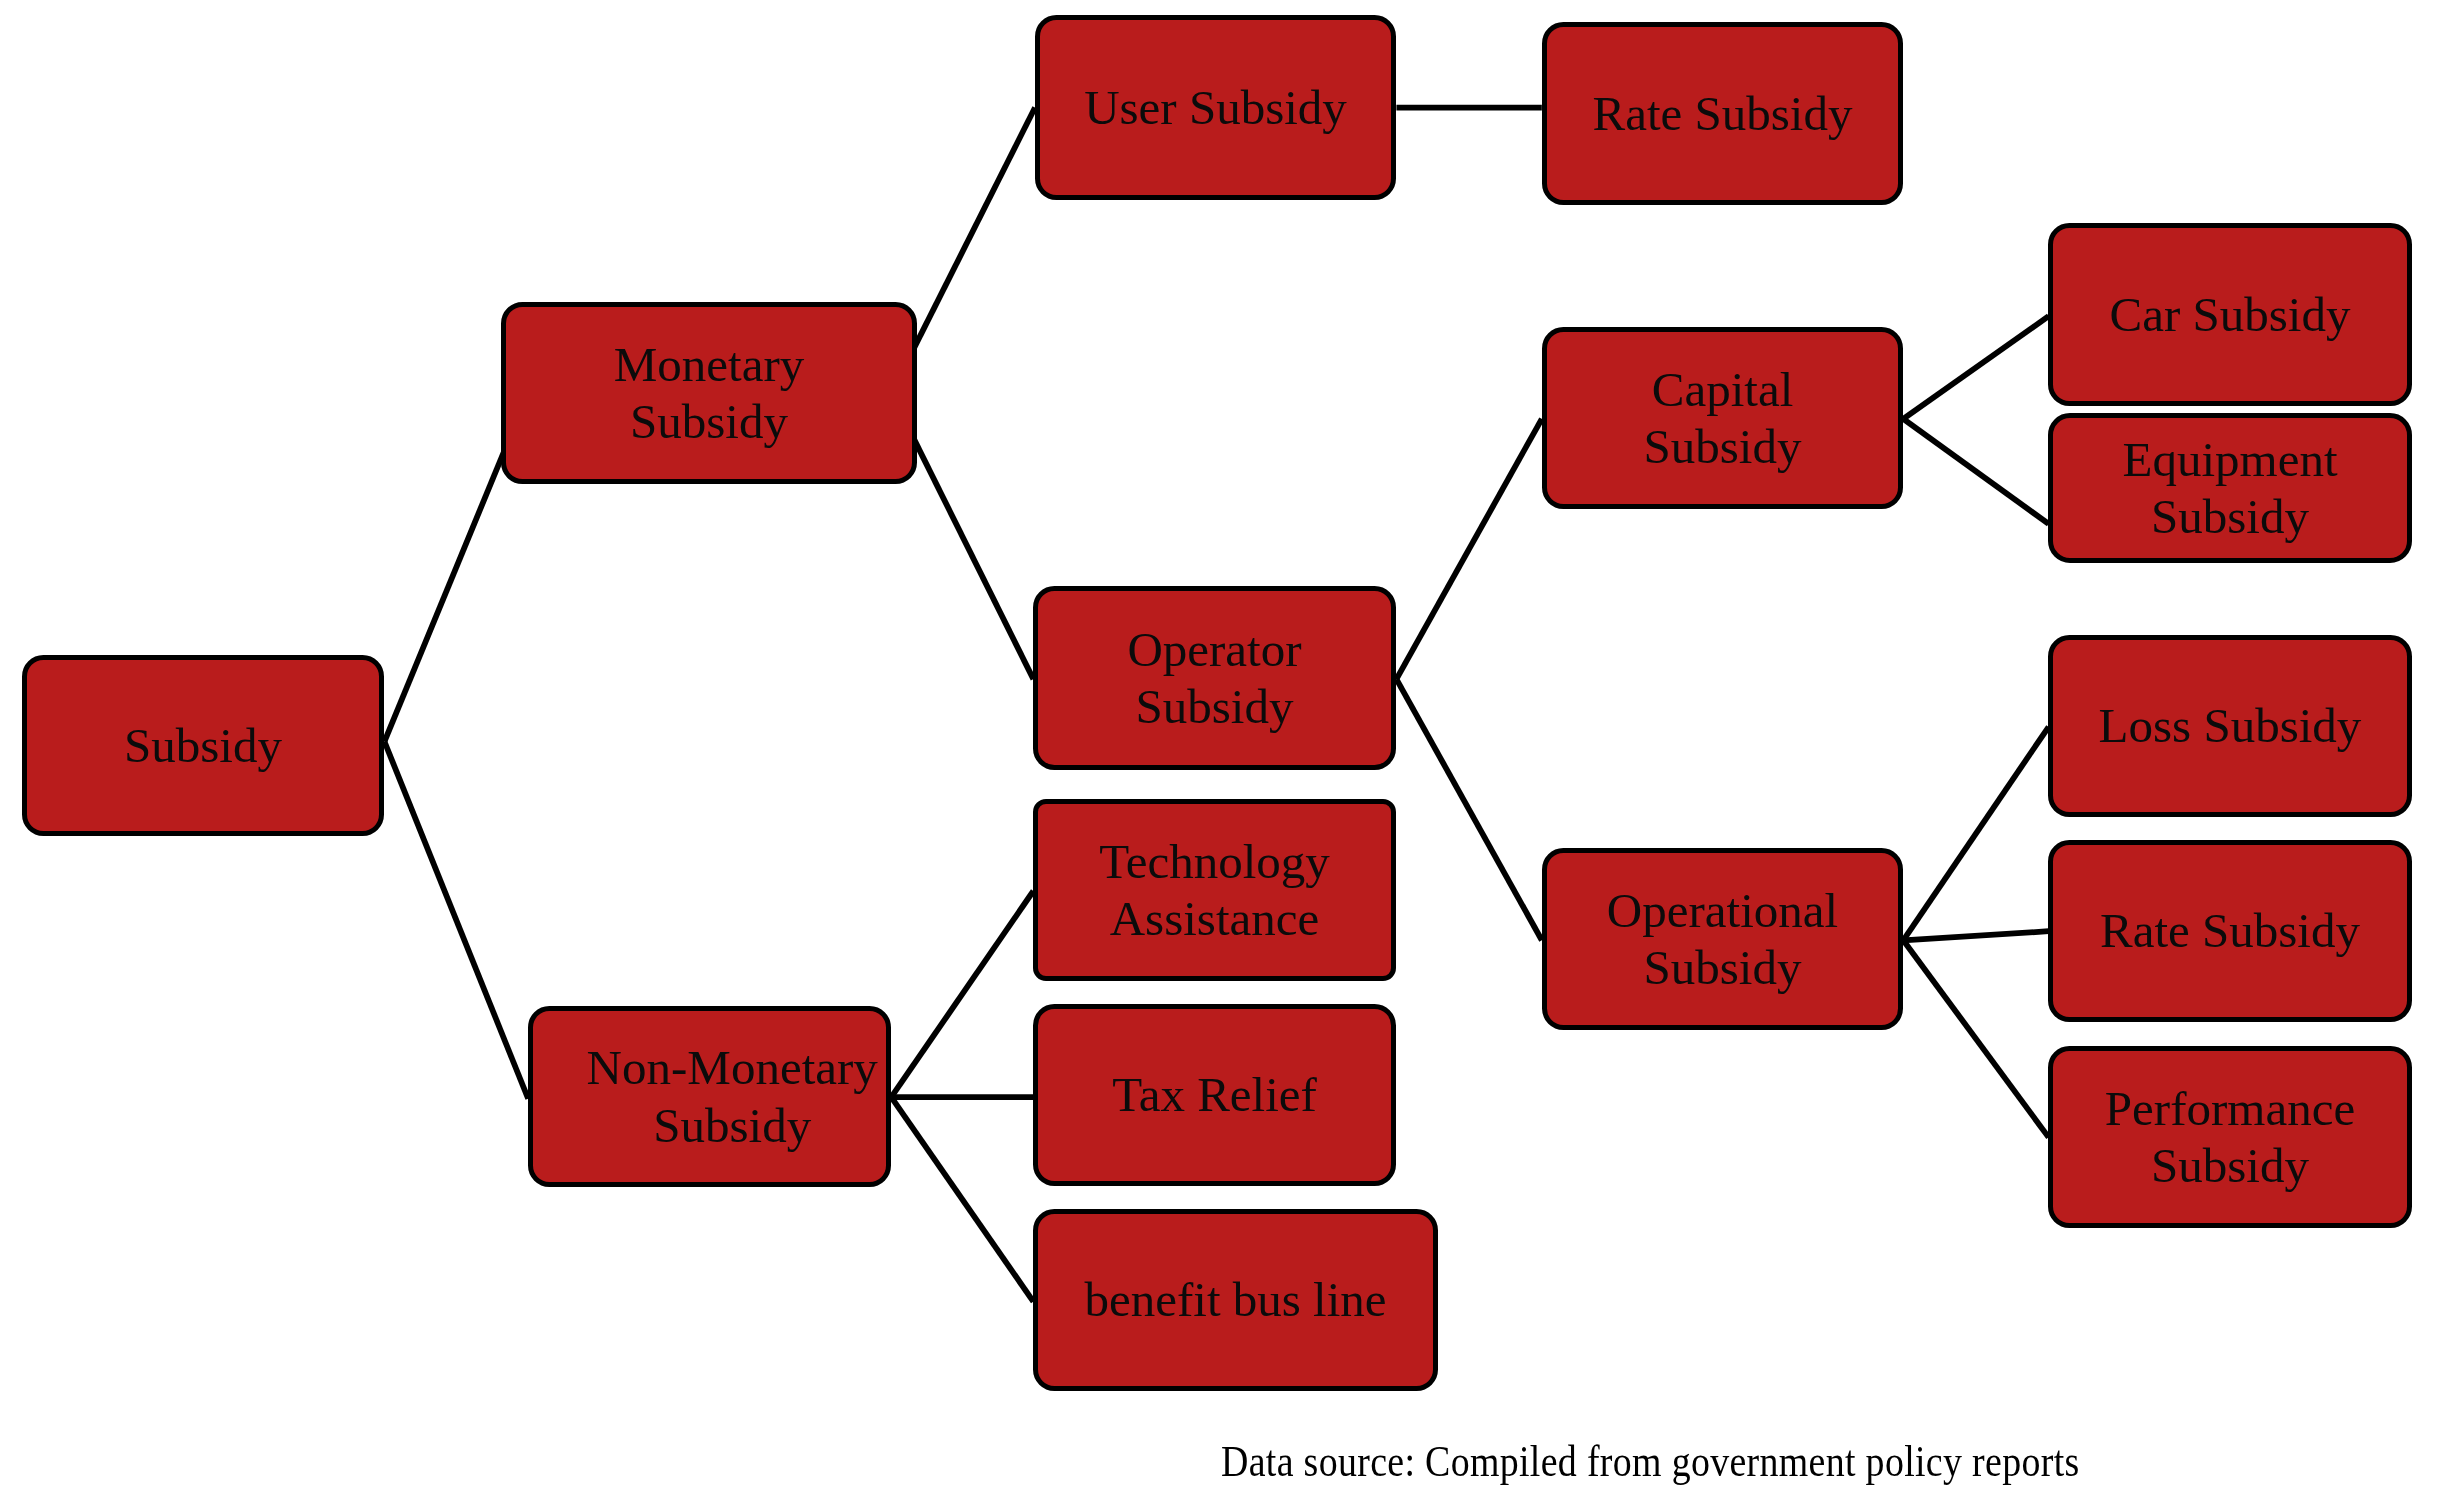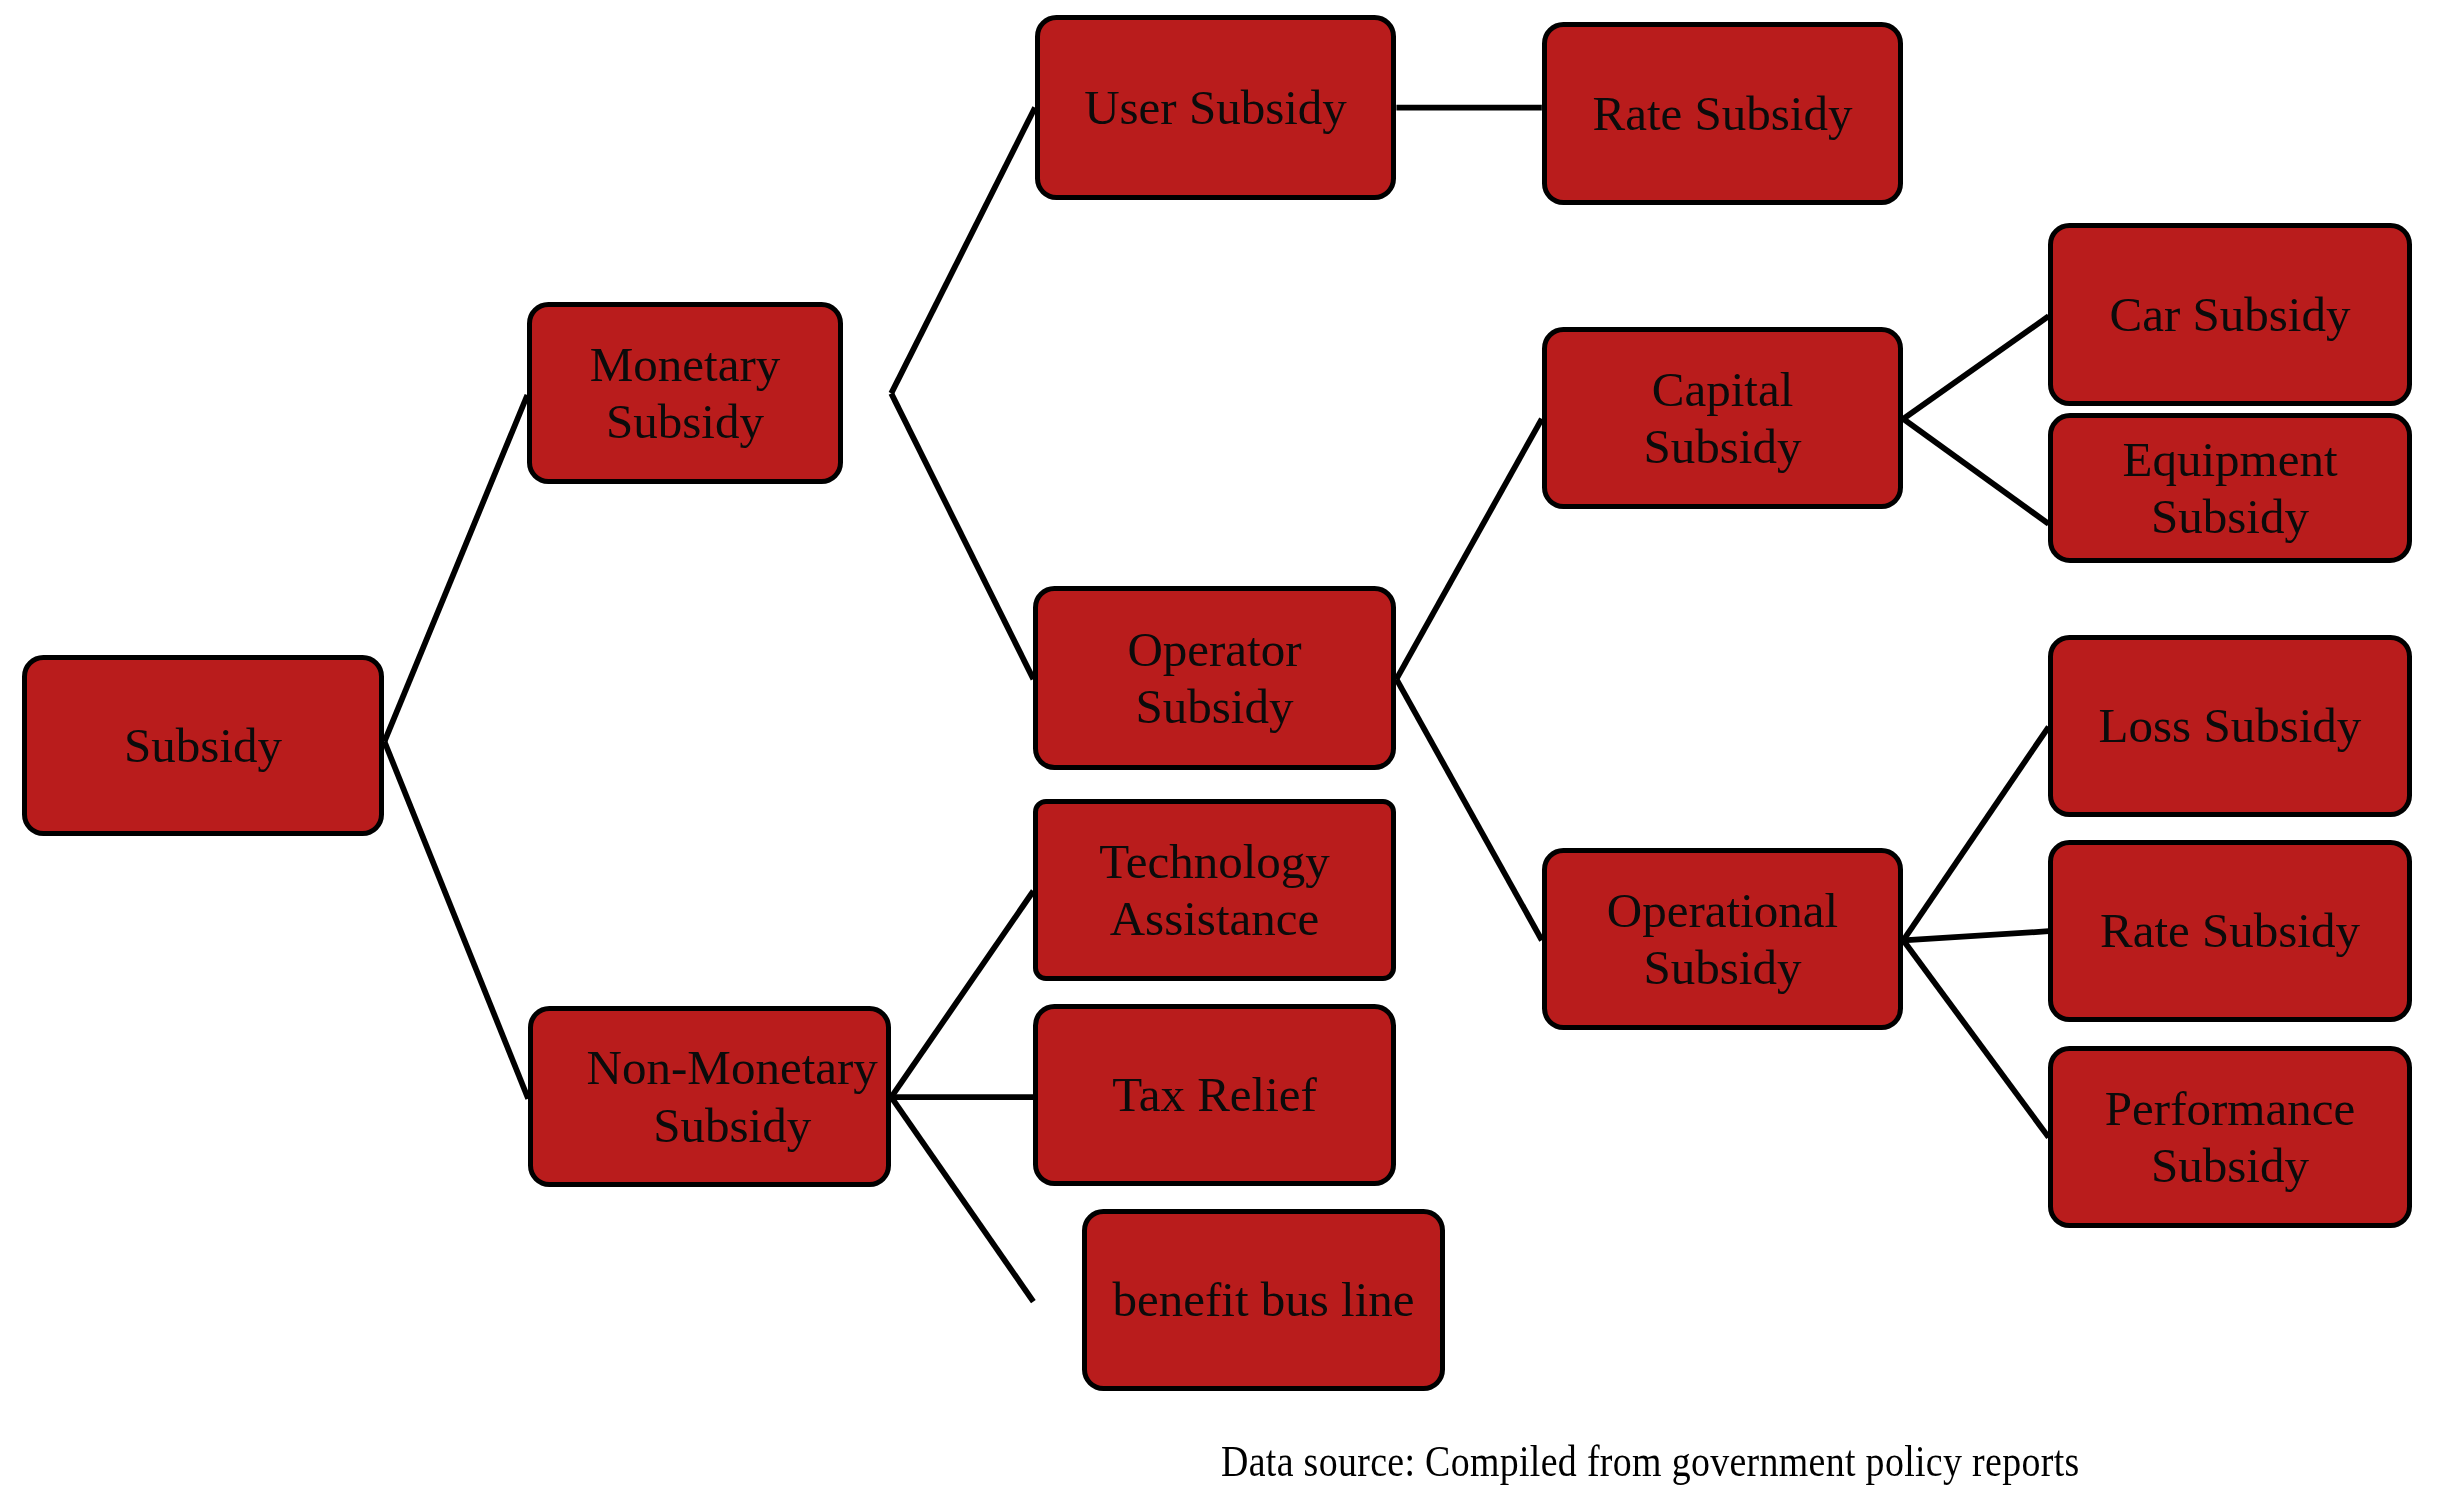--- a/index.html
+++ b/index.html
@@ -58,21 +58,21 @@
       <line x1="2317" y1="510" x2="2494" y2="385" stroke="#000000" stroke-width="7" stroke-linecap="butt"></line>
       <line x1="2317" y1="510" x2="2494" y2="638" stroke="#000000" stroke-width="7" stroke-linecap="butt"></line>
       <line x1="2317" y1="1145" x2="2494" y2="885" stroke="#000000" stroke-width="7" stroke-linecap="butt"></line>
       <line x1="2317" y1="1145" x2="2494" y2="1134" stroke="#000000" stroke-width="7" stroke-linecap="butt"></line>
       <line x1="2317" y1="1145" x2="2494" y2="1385" stroke="#000000" stroke-width="7" stroke-linecap="butt"></line>
     </svg>
   <div id="nodes">
       <div class="node fs-big" style="left: 22px; top: 655px; width: 362px; height: 181px;">
         <span class="lbl">Subsidy</span>
       </div>
-      <div class="node fs-big" style="left: 527px; top: 302px; width: 316px; height: 182px;">
+      <div class="node fs-big" style="left: 501px; top: 302px; width: 416px; height: 182px;">
         <span class="lbl">Monetary
 Subsidy</span>
       </div>
       <div class="node fs-big" style="left: 528px; top: 1006px; width: 363px; height: 181px; justify-content: flex-end;">
         <span class="lbl">Non-Monetary
 Subsidy</span>
       </div>
       <div class="node fs-big" style="left: 1035px; top: 15px; width: 361px; height: 185px;">
         <span class="lbl">User Subsidy</span>
       </div>
@@ -83,21 +83,21 @@
         <span class="lbl">Operator
 Subsidy</span>
       </div>
       <div class="node fs-big" style="left: 1033px; top: 799px; width: 363px; height: 182px; border-radius: 13px;">
         <span class="lbl">Technology
 Assistance</span>
       </div>
       <div class="node fs-big" style="left: 1033px; top: 1004px; width: 363px; height: 182px;">
         <span class="lbl">Tax Relief</span>
       </div>
-      <div class="node fs-big" style="left: 1082px; top: 1209px; width: 363px; height: 182px;">
+      <div class="node fs-big" style="left: 1033px; top: 1209px; width: 405px; height: 182px;">
         <span class="lbl">benefit bus line</span>
       </div>
       <div class="node fs-big" style="left: 1542px; top: 327px; width: 361px; height: 182px;">
         <span class="lbl">Capital
 Subsidy</span>
       </div>
       <div class="node fs-big" style="left: 1542px; top: 848px; width: 361px; height: 182px;">
         <span class="lbl">Operational
 Subsidy</span>
       </div>

